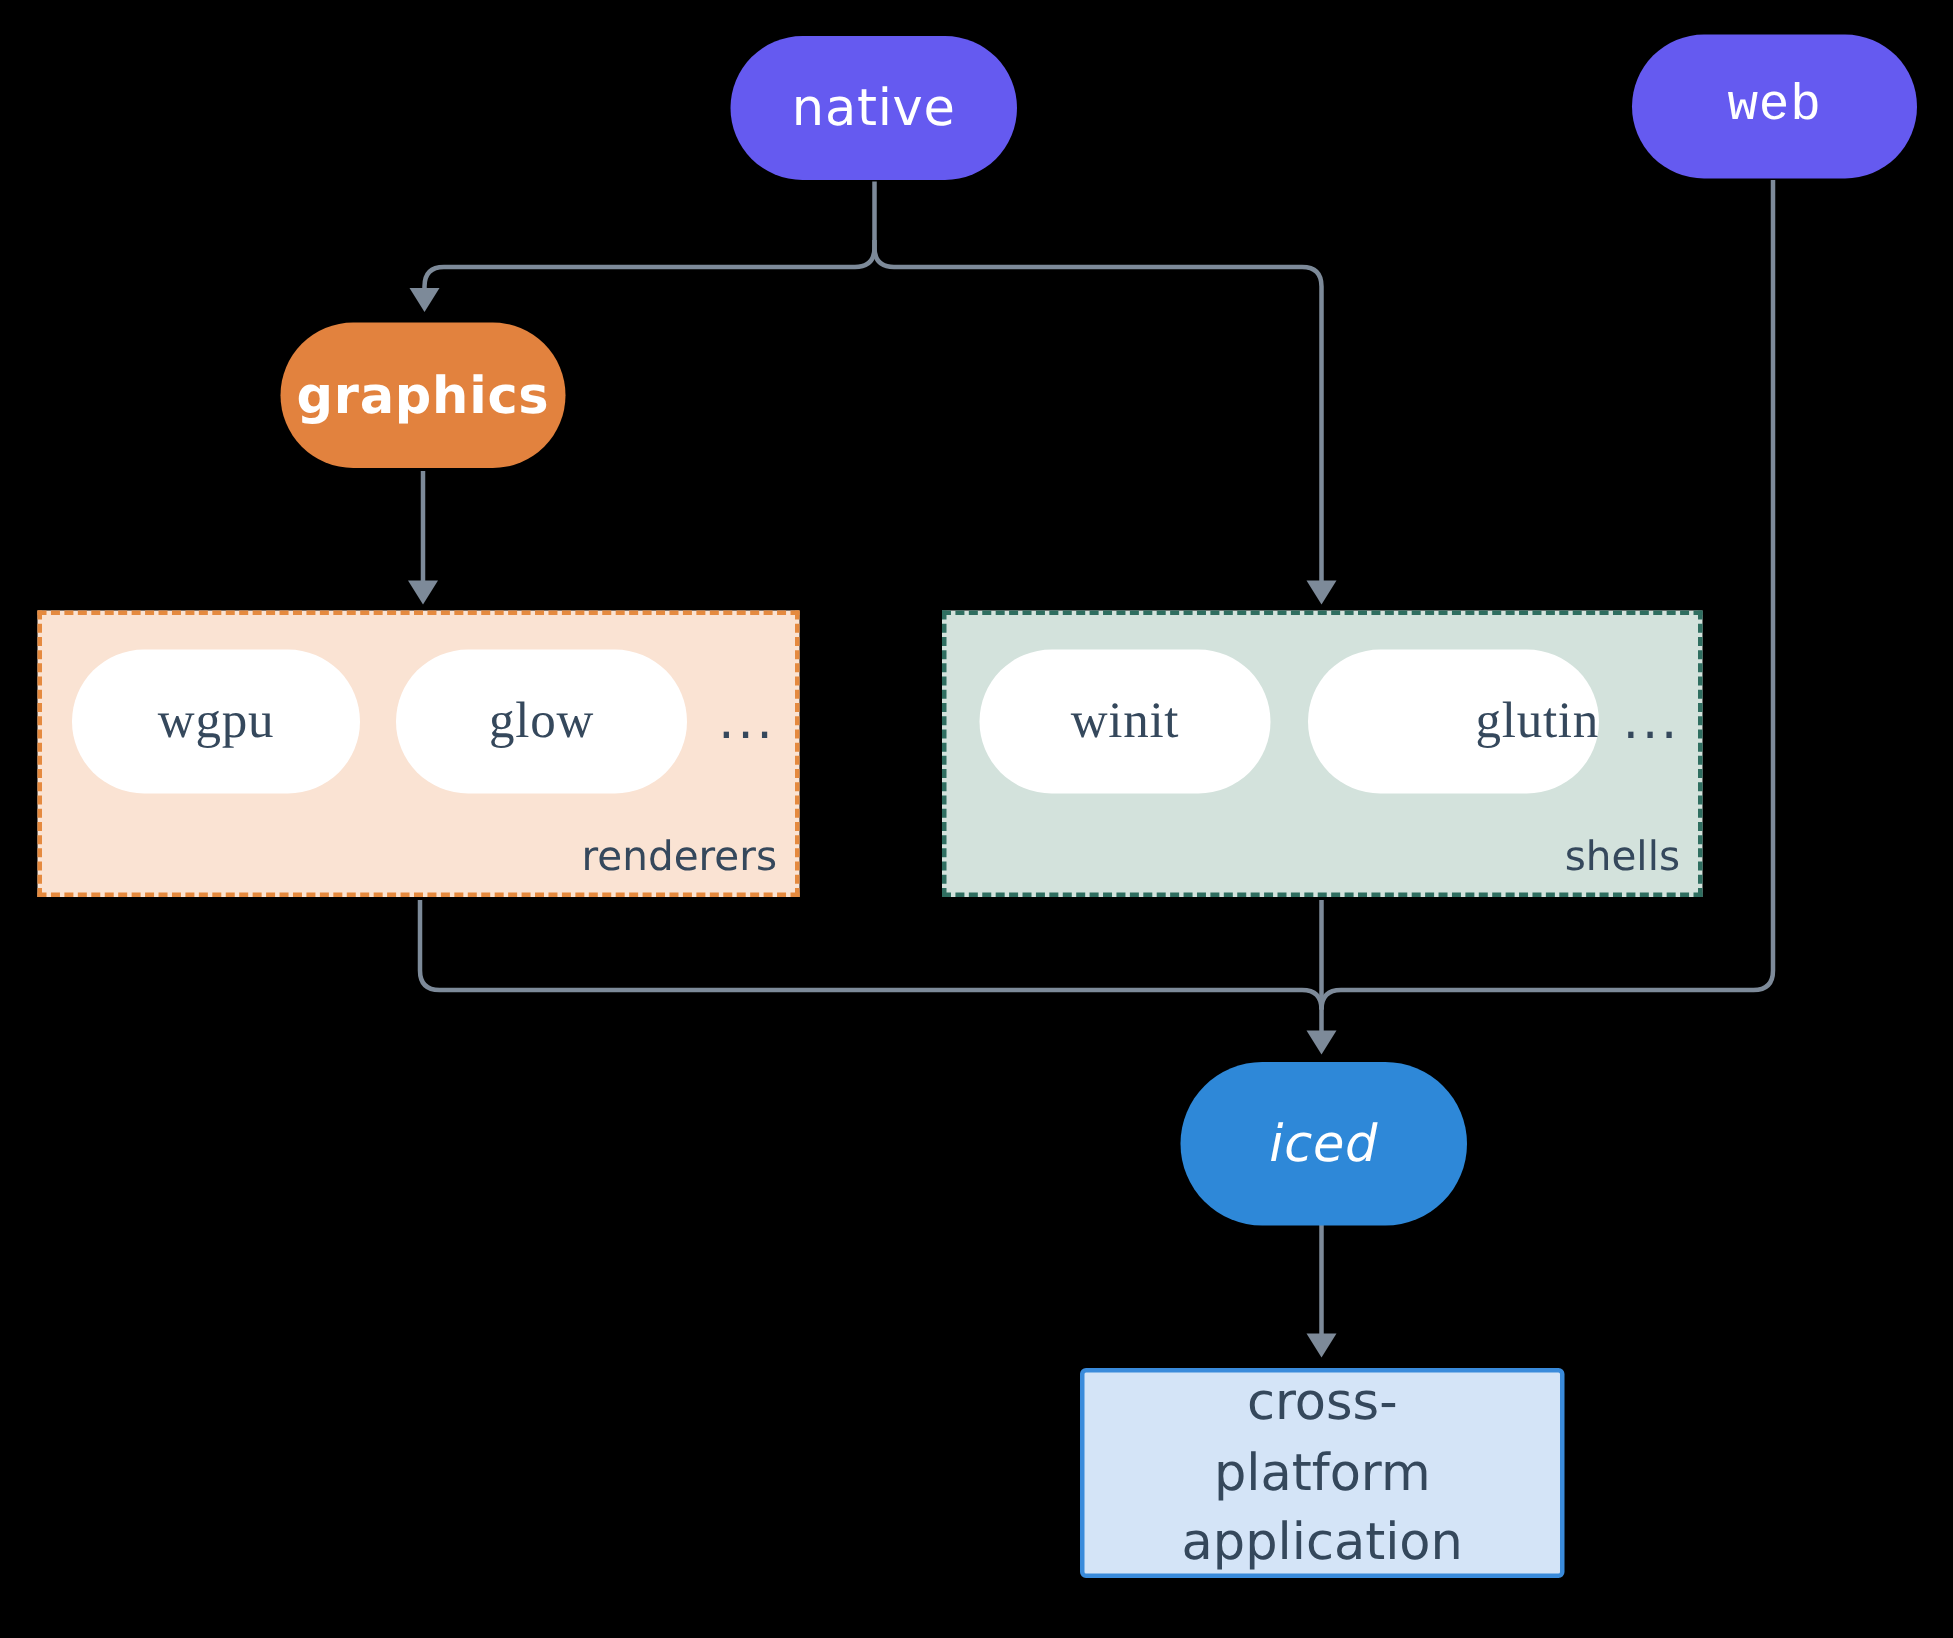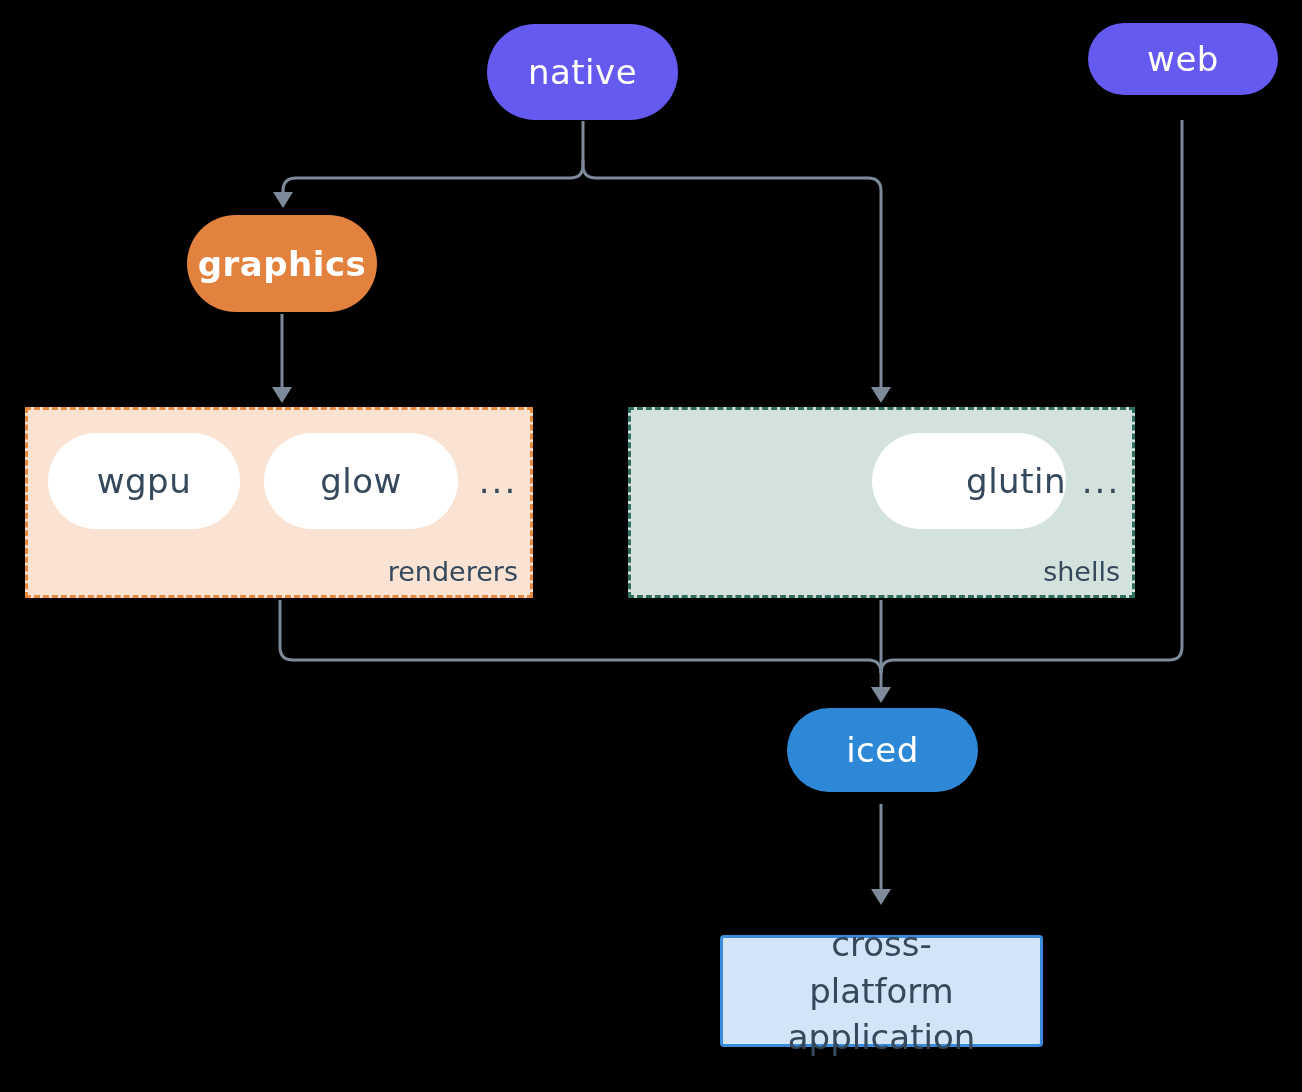--- a/index.html
+++ b/index.html
@@ -27,42 +27,42 @@
     border-radius: 60px;
     font-size: 34px;
     letter-spacing: 0.5px;
   }
   .pill.purple { background: var(--purple); color: var(--light-text); }
   .pill.orange { background: var(--orange); color: var(--light-text); font-weight: bold; }
   .pill.blue   { background: var(--blue);   color: var(--light-text); }
   .pill.white  { background: var(--pill-bg); color: var(--dark-text); }
 
   .node-native   { left: 487px; top: 24px;  width: 191px; height: 96px; }
-  .node-web      { left: 1088px; top: 23px; width: 190px; height: 72px; }
+  .node-web      { left: 1088px; top: 23px; width: 190px; height: 96px; font-family: Liberation Mono, monospace; }
   .node-graphics { left: 187px; top: 215px; width: 190px; height: 97px; }
-  .node-iced     { left: 787px; top: 708px; width: 191px; height: 84px; }
+  .node-iced     { left: 787px; top: 708px; width: 191px; height: 109px; font-style: italic; }
 
   .group {
     position: absolute;
     width: 508px;
     height: 191px;
     box-sizing: border-box;
     border: 3px dashed;
   }
   .group-renderers {
     left: 25px; top: 407px;
     background: var(--peach-bg);
     border-color: var(--orange-border);
   }
   .group-shells {
     left: 628px; top: 407px; width: 507px;
     background: var(--sage-bg);
     border-color: var(--teal-border);
   }
-  .group .pill.white { top: 23px; height: 96px; }
+  .group .pill.white { top: 23px; height: 96px; font-family: Liberation Serif, serif; }
   .group-renderers .pill-a { left: 20px;  width: 192px; }
   .group-renderers .pill-b { left: 236px; width: 194px; text-align: center; }
   .group-shells    .pill-a { left: 22px;  width: 194px; }
   .group-shells    .pill-b { left: 241px; width: 194px; justify-content: flex-end; }
   .ellipsis {
     position: absolute;
     left: 448px; top: 23px;
     width: 44px; height: 96px;
     display: flex; align-items: center; justify-content: center;
     color: var(--dark-text);
@@ -71,32 +71,31 @@
   }
   .group-label {
     position: absolute;
     right: 12px; bottom: 8px;
     color: var(--dark-text);
     font-size: 27px;
   }
   .app-box {
     position: absolute;
     left: 720px; top: 912px;
-    width: 323px; height: 112px;
+    width: 323px; height: 140px;
     box-sizing: border-box;
     background: var(--app-bg);
     border: 3px solid var(--app-border);
     border-radius: 4px;
     display: flex; align-items: center; justify-content: center;
     text-align: center;
     color: var(--dark-text);
     font-size: 34px;
     line-height: 1.38;
     padding: 0 40px;
-    margin-top: 23px;
   }
 </style>
 </head>
 <body>
 
 <div id="stage">
 
   <svg id="edges" width="1302" height="1092" viewBox="0 0 1302 1092" fill="none" stroke="#7D8A99" stroke-width="3">
 
     <path d="M583 121 V165 Q583 178 570 178 H296 Q283 178 283 191 V193"></path>
@@ -136,20 +135,23 @@
       <span>wgpu</span>
     </div>
     <div class="pill white pill-b">
       <span>glow</span>
     </div>
     <span class="ellipsis">...</span>
     <span class="group-label">renderers</span>
   </div>
 
   <div class="group group-shells">
+    <div class="pill white pill-a">
+      <span>winit</span>
+    </div>
     <div class="pill white pill-b">
       <span>glutin</span>
     </div>
     <span class="ellipsis">...</span>
     <span class="group-label">shells</span>
   </div>
 
   <div class="pill blue node-iced">
     <span>iced</span>
   </div>

